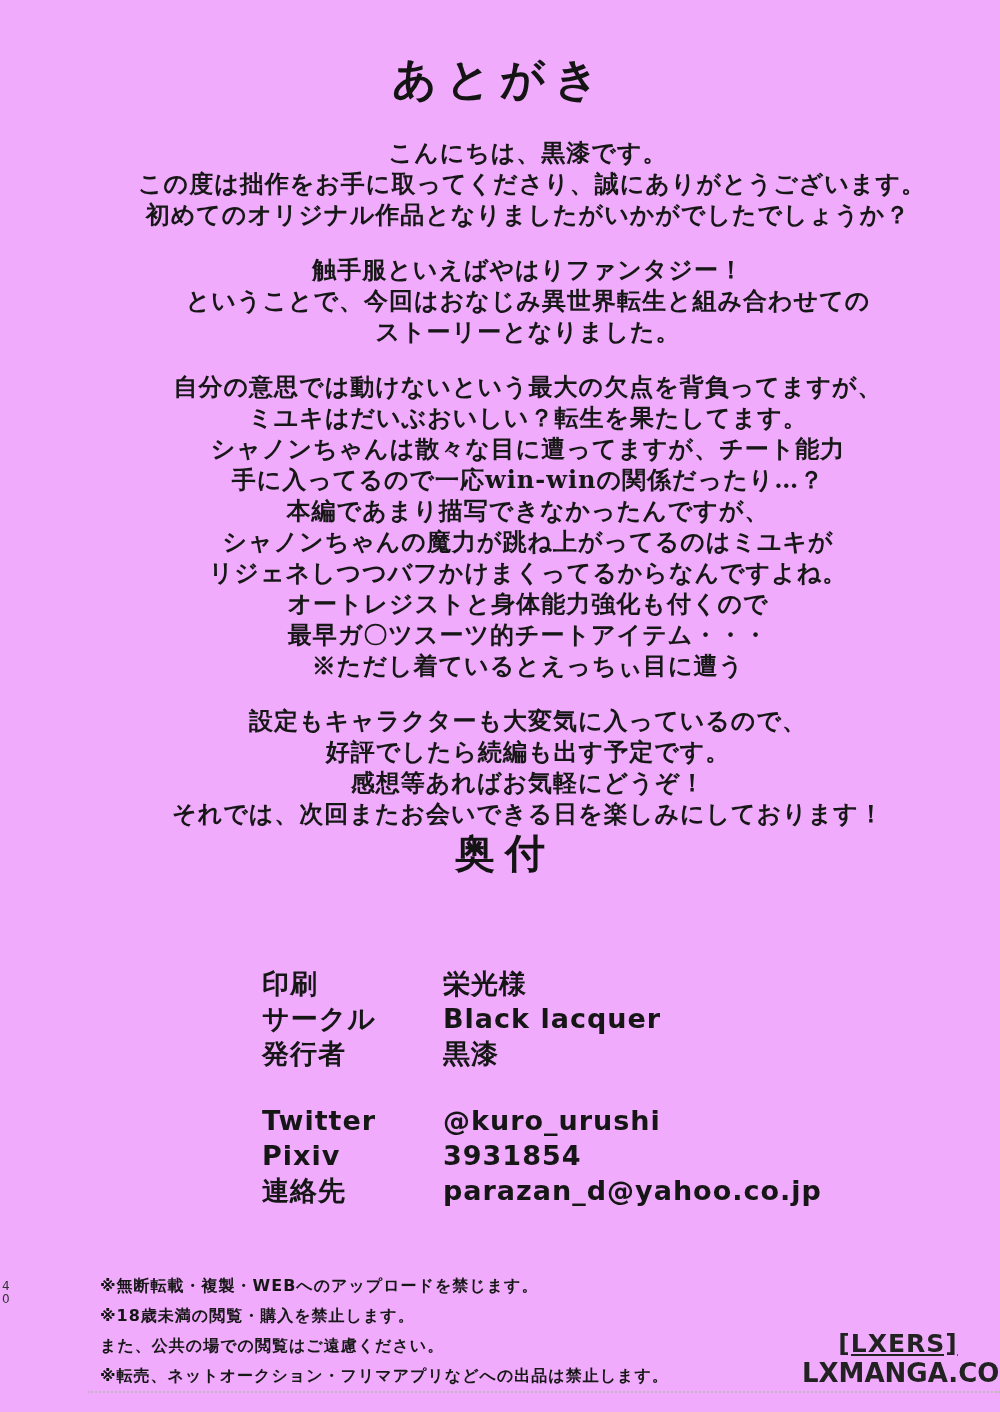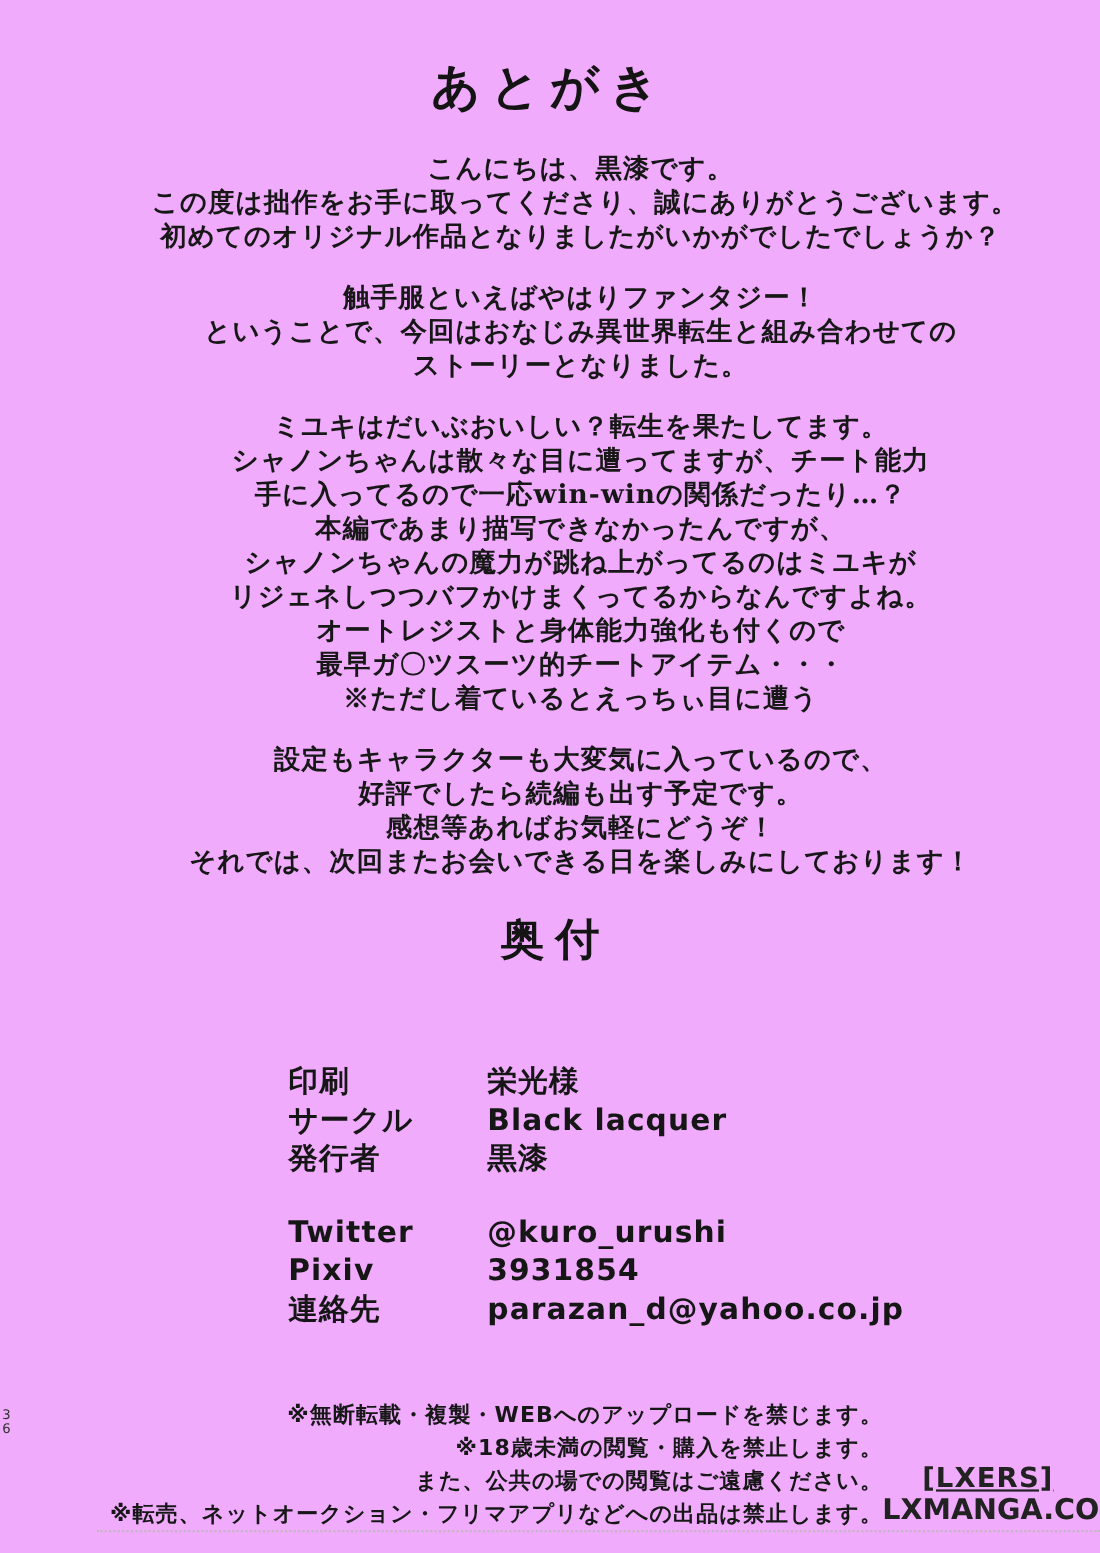--- a/index.html
+++ b/index.html
@@ -83,27 +83,26 @@
   .rows-contact { top: 1103px; }
   .colophon-row { height: 35px; line-height: 35px; white-space: nowrap; }
   .colophon-row .row-label { display: inline-block; width: 181px; }
   .row-value { display: inline-block; }
 
   
   .disclaimers {
     position: absolute;
     top: 1271px;
     left: 100px;
-    font-size: 20px;
+    font-size: 16px;
     font-weight: 700;
     line-height: 30px;
     letter-spacing: 1px;
     color: #171717;
     white-space: nowrap;
-    text-align: right;
   }
   .page-number {
     position: absolute;
     top: 1280px;
     left: 2px;
     width: 12px;
     font-size: 12px;
     line-height: 13px;
     font-weight: 400;
     color: #333;
@@ -155,20 +154,21 @@
       <span class="line">こんにちは、黒漆です。</span>
       <span class="line">この度は拙作をお手に取ってくださり、誠にありがとうございます。</span>
       <span class="line">初めてのオリジナル作品となりましたがいかがでしたでしょうか？</span>
     </p>
     <p class="para">
       <span class="line">触手服といえばやはりファンタジー！</span>
       <span class="line">ということで、今回はおなじみ異世界転生と組み合わせての</span>
       <span class="line">ストーリーとなりました。</span>
     </p>
     <p class="para">
+      <span class="line">自分の意思では動けないという最大の欠点を背負ってますが、</span>
       <span class="line">ミユキはだいぶおいしい？転生を果たしてます。</span>
       <span class="line">シャノンちゃんは散々な目に遭ってますが、チート能力</span>
       <span class="line">手に入ってるので一応win-winの関係だったり…？</span>
       <span class="line">本編であまり描写できなかったんですが、</span>
       <span class="line">シャノンちゃんの魔力が跳ね上がってるのはミユキが</span>
       <span class="line">リジェネしつつバフかけまくってるからなんですよね。</span>
       <span class="line">オートレジストと身体能力強化も付くので</span>
       <span class="line">最早ガ〇ツスーツ的チートアイテム・・・</span>
       <span class="line">※ただし着ているとえっちぃ目に遭う</span>
     </p>
@@ -200,21 +200,21 @@
       <span class="row-label">Twitter</span><span class="row-value">@kuro_urushi</span>
     </div>
     <div class="colophon-row">
       <span class="row-label">Pixiv</span><span class="row-value">3931854</span>
     </div>
     <div class="colophon-row">
       <span class="row-label">連絡先</span><span class="row-value">parazan_d@yahoo.co.jp</span>
     </div>
   </div>
 
-  <div class="page-number">36</div>
+  <div class="page-number">40</div>
 
   <div class="disclaimers">
     <div class="disclaimer-line">※無断転載・複製・WEBへのアップロードを禁じます。</div>
     <div class="disclaimer-line">※18歳未満の閲覧・購入を禁止します。</div>
     <div class="disclaimer-line">また、公共の場での閲覧はご遠慮ください。</div>
     <div class="disclaimer-line">※転売、ネットオークション・フリマアプリなどへの出品は禁止します。</div>
   </div>
 
   <div class="watermark">
     <div class="watermark-lxers">[LXERS]</div>

